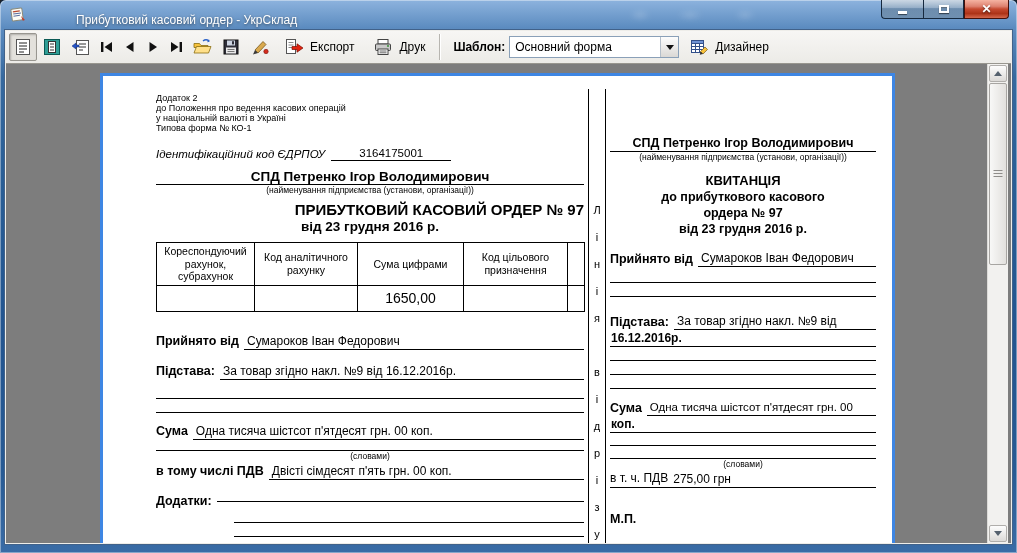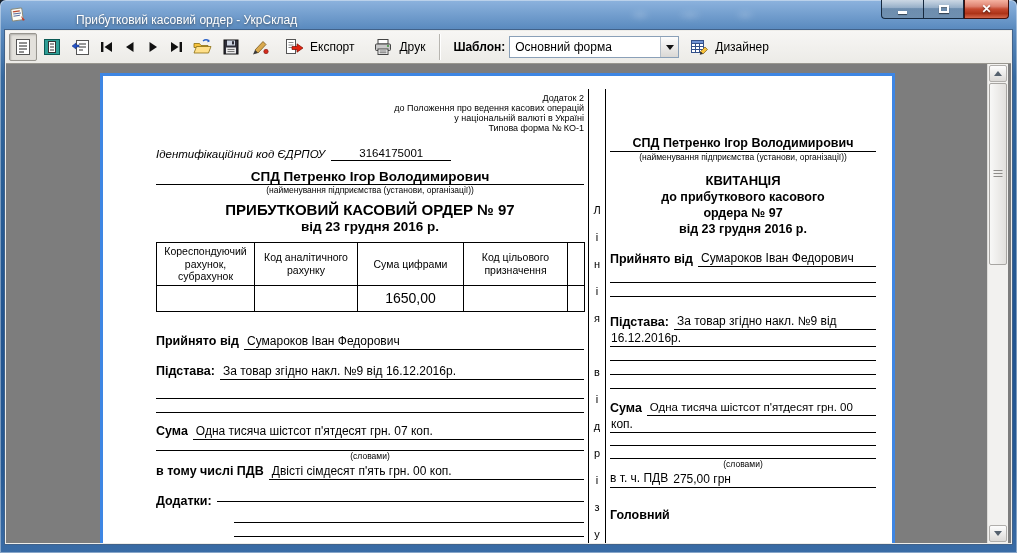--- a/index.html
+++ b/index.html
@@ -51,31 +51,31 @@
   .preview { position:absolute; left:1px; right:1px; top:33px; bottom:1px; background:#7d7d7d; border-top:1px solid #98968f; overflow:hidden; }
   .page { position:absolute; left:94px; top:9px; width:795px; height:760px; background:#fff; border:3px solid #3e86e3; }
 
   
   .form-col { position:absolute; left:53px; top:0; width:428px; color:#000; }
   .receipt-col { position:absolute; left:507px; top:0; width:266px; color:#000; }
   .frow { display:flex; align-items:center; }
   .flbl { font-weight:bold; font-size:12.5px; line-height:15px; white-space:nowrap; padding-right:5px; }
   .flbl-n { font-weight:normal; font-size:12px; line-height:15px; white-space:nowrap; padding-right:5px; }
   .fval { flex:1; border-bottom:1px solid #000; font-size:12px; line-height:15px; padding:0 3px; white-space:nowrap; overflow:hidden; }
-  .cont { border-bottom:1px solid #000; font-size:12px; line-height:16px; padding:0 1px; white-space:nowrap; }
+  .cont { border-bottom:1px solid #000; font-size:12px; line-height:16px; padding:0 1px; white-space:nowrap;font-weight:bold; }
   .blank { border-bottom:1px solid #000; }
   .small-caption { font-size:8.5px; text-align:center; line-height:10px; }
 
   
-  .appendix { margin-top:17px; text-align:right; font-size:9px; line-height:10px; }
+  .appendix { margin-top:17px; text-align:left; font-size:9px; line-height:10px; }
   .edrpou { margin-top:13px; display:flex; align-items:flex-end; }
   .edrpou .lbl { font-size:11.5px; line-height:14px; white-space:nowrap;font-style:italic; }
   .edrpou .val { width:120px; margin-left:6px; border-bottom:1px solid #000; text-align:center; font-size:11.5px; line-height:14px; }
   .company { margin-top:9px; text-align:center; font-weight:bold; font-size:13.5px; line-height:14px; border-bottom:1px solid #000; padding-bottom:0; }
-  .doc-title { margin-top:6px; text-align:center; font-weight:bold; font-size:15px; line-height:18px; }
+  .doc-title { margin-top:6px; text-align:right; font-weight:bold; font-size:15px; line-height:18px; }
   .doc-date { text-align:center; font-weight:bold; font-size:13.5px; line-height:16px; }
   .ord-table { border-collapse:collapse; margin-top:7px; width:100%; table-layout:fixed; }
   .ord-table td { border:1px solid #000; font-size:10.5px; line-height:12.5px; text-align:center; vertical-align:middle; padding:2px 2px; overflow:hidden; }
   .ord-table .data td { height:26px; font-size:14px; }
   .r-received { margin-top:22px; }
   .r-basis { margin-top:14px; }
   .b1 { margin-top:10px; height:9px; }
   .b2 { margin-top:5px; height:9px; }
   .r-sum { margin-top:11px; }
   .b3 { margin-top:3px; height:8px; }
@@ -313,21 +313,21 @@
             <span class="fval">Сумароков Іван Федорович</span>
           </div>
           <div class="frow r-basis">
             <span class="flbl">Підстава:</span>
             <span class="fval">За товар згідно накл. №9 від 16.12.2016р.</span>
           </div>
           <div class="blank b1"></div>
           <div class="blank b2"></div>
           <div class="frow r-sum">
             <span class="flbl">Сума</span>
-            <span class="fval">Одна тисяча шістсот п'ятдесят грн. 07 коп.</span>
+            <span class="fval">Одна тисяча шістсот п'ятдесят грн. 00 коп.</span>
           </div>
           <div class="blank b3"></div>
           <div class="small-caption">(словами)</div>
           <div class="frow r-vat">
             <span class="flbl">в тому числі ПДВ</span>
             <span class="fval">Двісті сімдесят п'ять грн. 00 коп.</span>
           </div>
           <div class="frow r-att">
             <span class="flbl">Додатки:</span>
             <span class="fval"></span>
@@ -383,20 +383,21 @@
           <div class="cont">коп.</div>
           <div class="blank rb4"></div>
           <div class="blank rb4"></div>
           <div class="small-caption">(словами)</div>
 
           <div class="rc-vat">
             <span class="flbl-n">в т. ч. ПДВ</span>
             <span>275,00 грн</span>
           </div>
 
+          <div class="rc-mp">М.П.</div>
           <div class="rc-chief">Головний</div>
         </div>
       </div>
 
       <div class="vscroll">
         <div class="sb-btn sb-up">
           <span class="tri-up-s"></span>
         </div>
         <div class="sb-thumb">
           <span class="sb-grip"></span>

